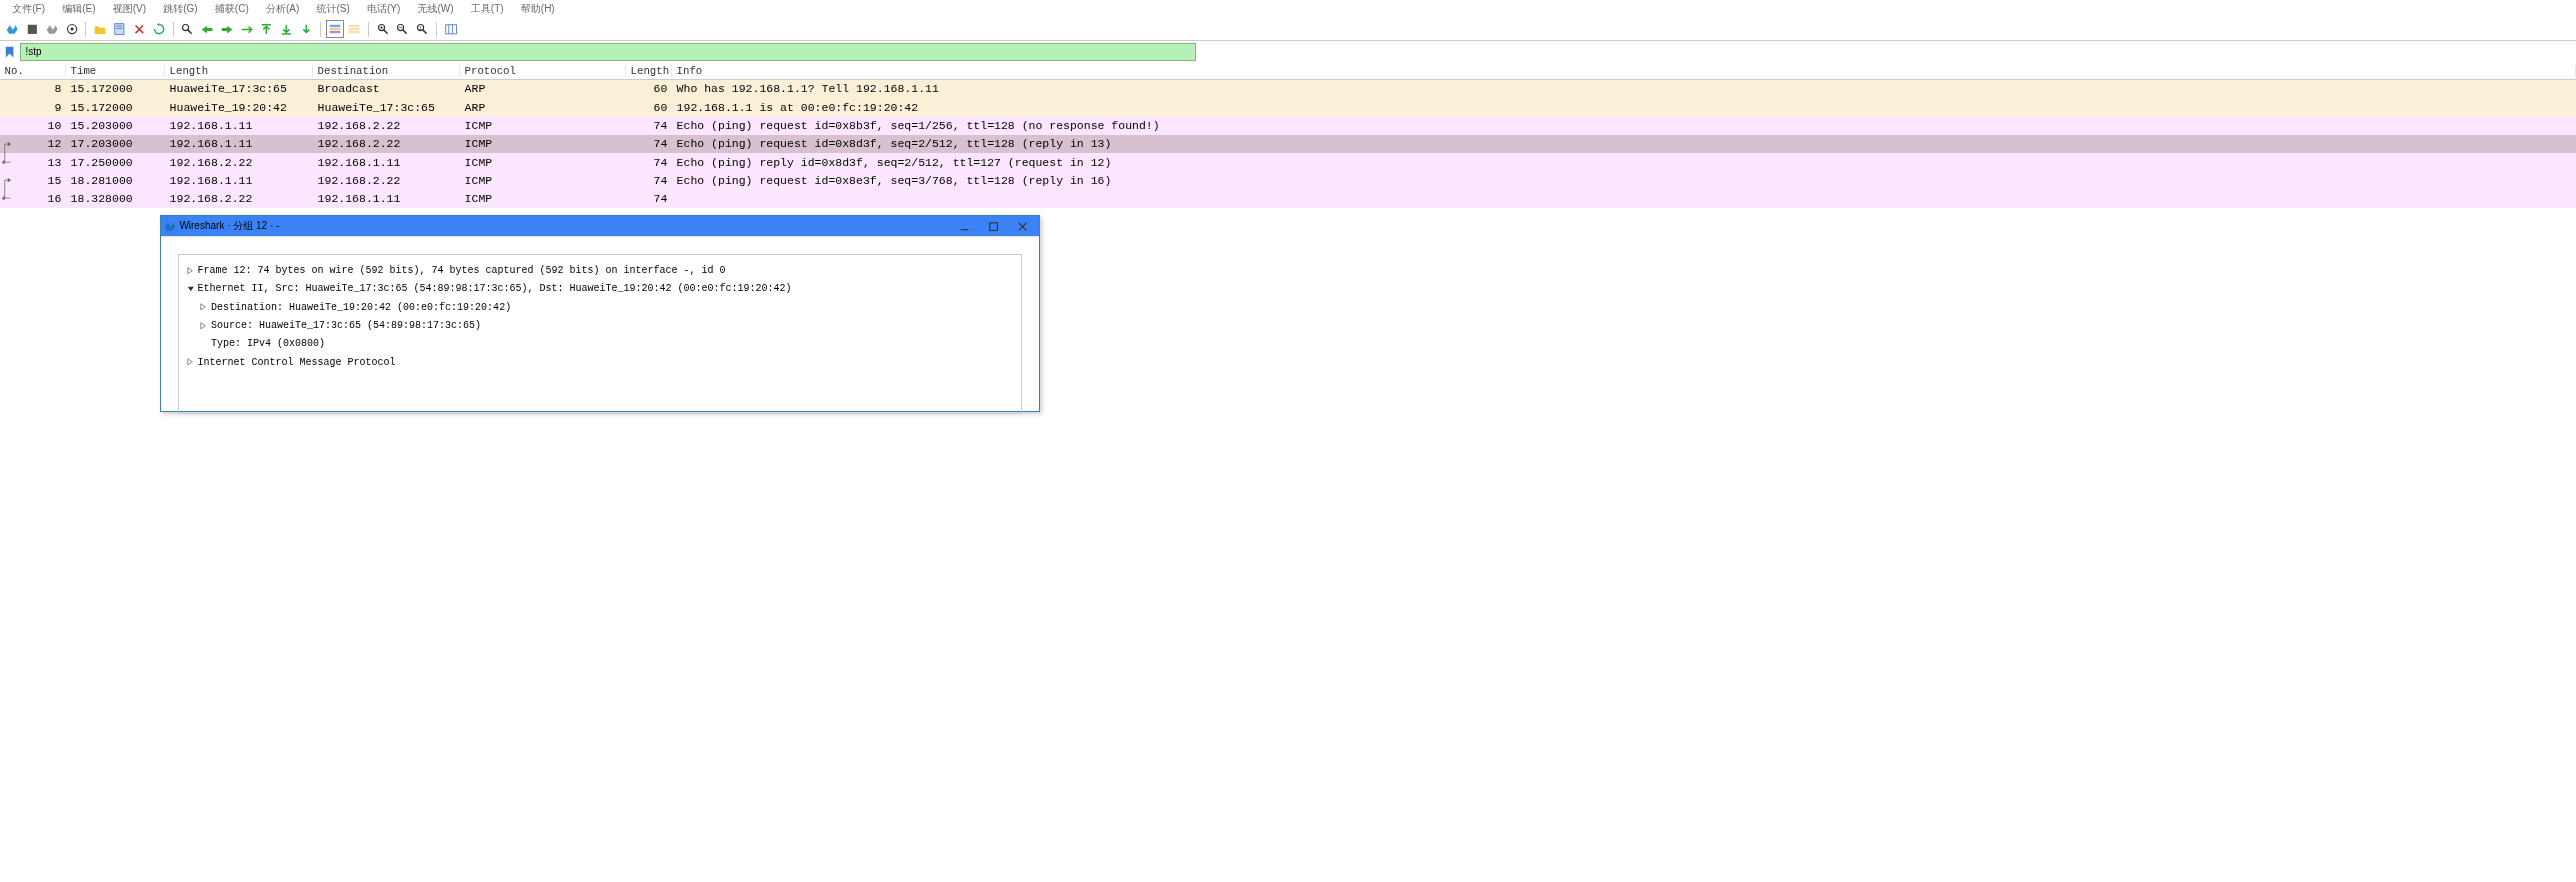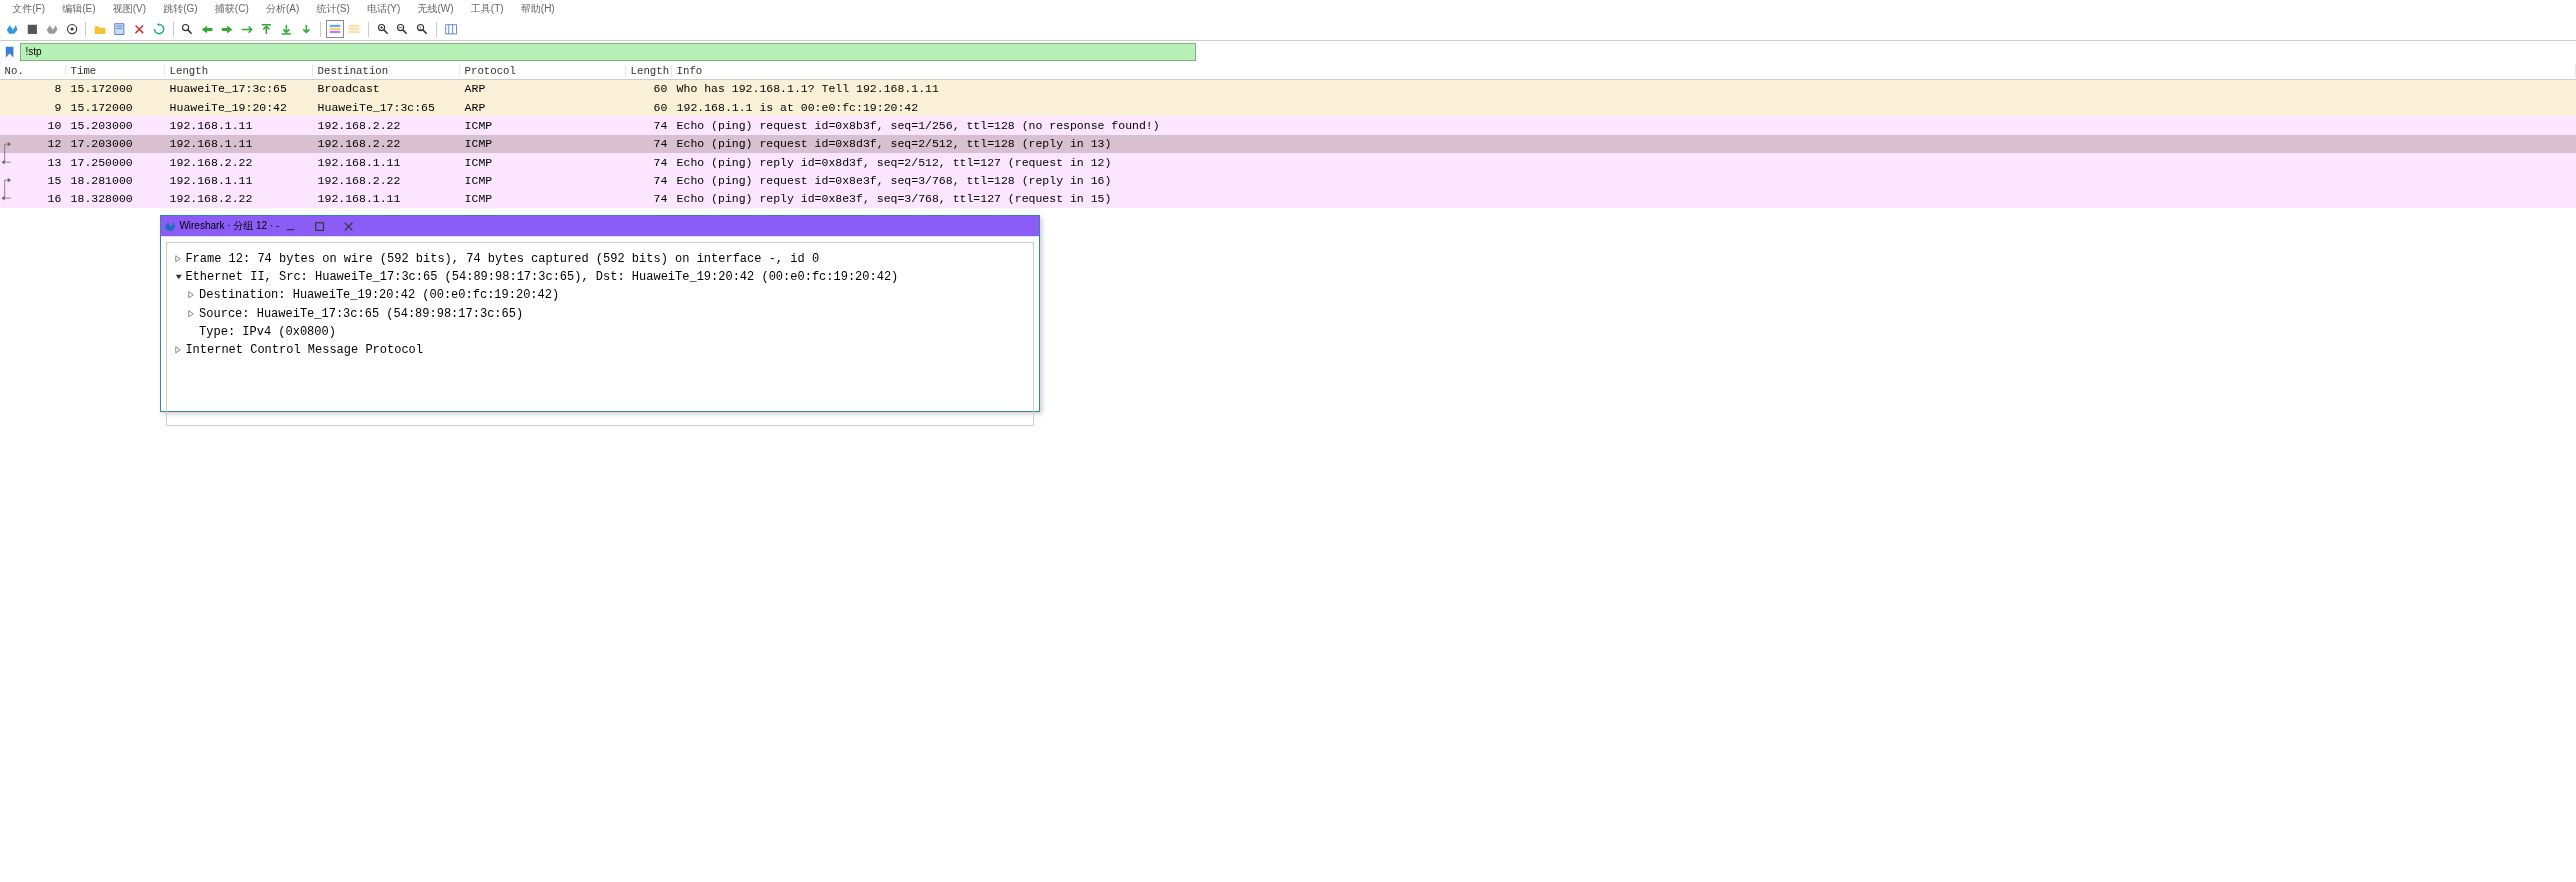--- a/index.html
+++ b/index.html
@@ -22,25 +22,25 @@
 .c-src { width: 148px; }
 .c-dst { width: 147px; }
 .c-proto { width: 166px; }
 .c-len { width: 46px; text-align: right; }
 .c-info { flex: 1; }
 .row-arp { background: #faf0d7; }
 .row-icmp { background: #fce6ff; }
 .row-sel { background: #d8c0d0; }
 .link { position: absolute; left: 0; width: 17px; display: flex; align-items: center; justify-content: center; }
 .popup { position: absolute; left: 160px; top: 215px; width: 880px; height: 197px; background: #fff; border: 0.8px solid #3c7fb1; box-shadow: 1.5px 1.5px 4.6px rgba(0,0,0,0.2); }
-.popup-title { display: flex; align-items: center; justify-content: flex-start; height: 21.4px; padding: 0 4.6px 0 3.1px; background: #8b5cf6; border-bottom: 0.8px solid #e0e0e0; }
+.popup-title { display: flex; align-items: center; justify-content: space-between; height: 21.4px; padding: 0 4.6px 0 3.1px; background: #3b82f6; border-bottom: 0.8px solid #e0e0e0; }
 .popup-title .left { display: flex; align-items: center; gap: 3.1px; font-size: 10px; }
 .popup-title .ctrls { display: flex; gap: 6.1px; }
 .popup-title .ctrl { width: 23px; height: 17px; display: inline-flex; align-items: center; justify-content: center; cursor: pointer; }
-.popup-body { padding: 6.1px 3.1px; font-family: "Consolas", "Courier New", monospace; font-size: 12px; border: 0.8px solid #ccc; margin: 5px; height: 184px; overflow: hidden; }
+.popup-body { padding: 6.1px 3.1px; font-family: "Consolas", "Courier New", monospace; font-size: 10px; border: 0.8px solid #ccc; margin: 17px; height: 160px; overflow: hidden; }
 .tree-row { display: flex; align-items: center; height: 18.3px; }
 .tree-row .arrow { width: 10.7px; text-align: center; color: #666; font-size: 8.4px; }
 .tree-row .txt { white-space: nowrap; }
 .ind0 { padding-left: 4.6px; }
 .ind1 { padding-left: 18.3px; }
 svg { display: block; }
 </style>
 </head>
 <body>
 
@@ -293,21 +293,20 @@
           <path d="M6 0 L6 12 L14 12" fill="none" stroke="#666" stroke-width="1"></path>
           <path d="M2 12 L6 9 L6 15 Z" fill="#666"></path>
         </svg>
       </span>
       <div class="cell c-no" style="padding-left: 17px;">16</div>
       <div class="cell c-time">18.328000</div>
       <div class="cell c-src">192.168.2.22</div>
       <div class="cell c-dst">192.168.1.11</div>
       <div class="cell c-proto">ICMP</div>
       <div class="cell c-len">74</div>
-      <div class="cell c-info">Echo (ping) reply    id=0x8e3f, seq=3/768, ttl=127 (request in 15)</div>
     </div>
   </div>
 
 <div class="popup">
   <div class="popup-title">
     <span class="left">
       <span>
           <svg width="12.2" height="12.2" viewBox="0 0 16 16">
             <path d="M1 9 L5 3 L9 9 L13 3 L15 9 L11 14 L4 14 Z" fill="#1e6fb8"></path>
           </svg>

